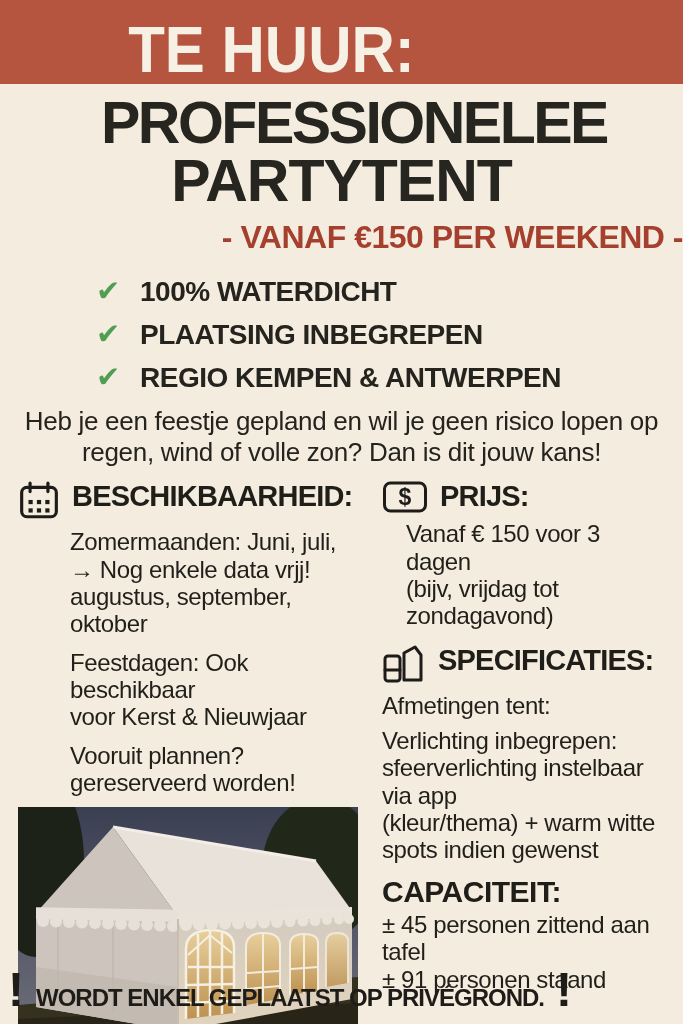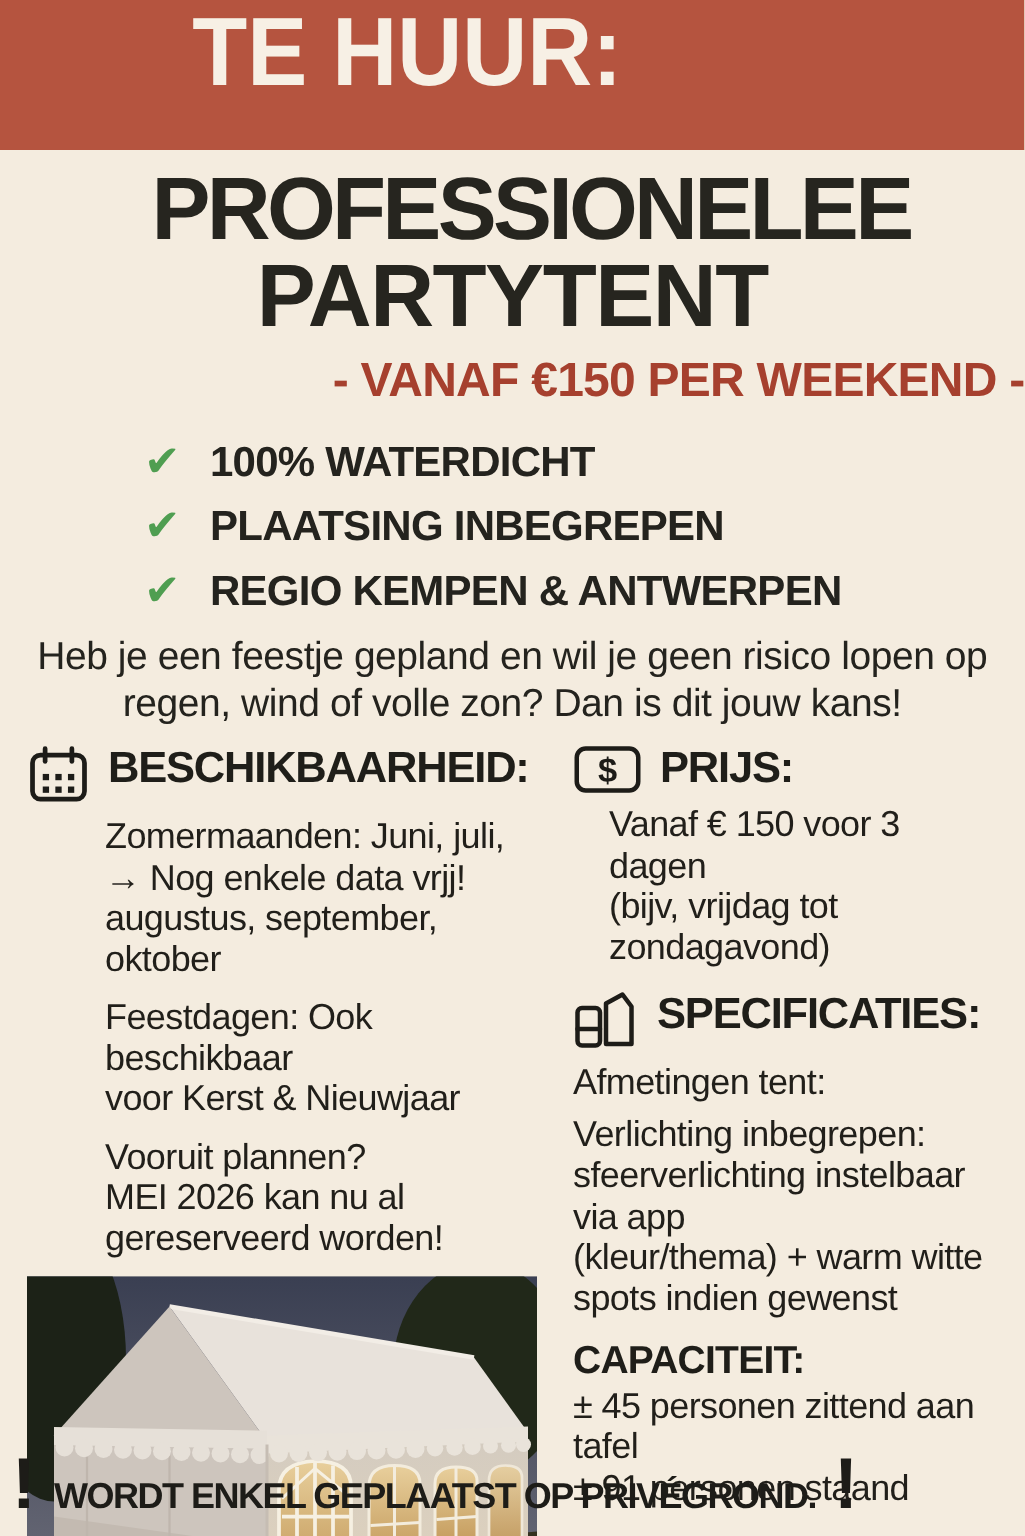--- a/index.html
+++ b/index.html
@@ -3,22 +3,22 @@
 <meta charset="utf-8">
 <style>
   html,body{margin:0;padding:0;}
   body{
     width:683px;height:1024px;position:relative;overflow:hidden;
     background:#f4ecdf;
     font-family:"Liberation Sans", sans-serif;
     color:#24231e;
   }
   .banner{
-    height:100px;background:#b5543f;
-    display:flex;align-items:flex-start;justify-content:center;
+    height:84px;background:#b5543f;
+    display:flex;align-items:flex-end;justify-content:center;
   }
   .banner-title{
     color:#f7f0e5;font-weight:bold;font-size:60px;letter-spacing:0px;
     transform:translateX(-70px) scaleY(1.08);
   }
   .headline{text-align:center;color:#26251f;font-weight:bold;margin-top:10px;}
   .headline-l1{font-size:59px;letter-spacing:-2.5px;line-height:1.0;padding-left:25px;}
   .headline-l2{font-size:59px;letter-spacing:-1px;line-height:0.98;}
   .subtitle{
     text-align:right;color:#a6402e;font-weight:bold;font-size:32px;
@@ -38,21 +38,21 @@
   .columns{display:flex;padding:0 18px;margin-top:12px;}
   .col-left{width:352px;flex:none;}
   .col-right{flex:1;padding-left:12px;}
   .sec-header{display:flex;margin-bottom:6px;}
   .sec-icon{flex:none;margin-right:12px;display:flex;align-items:center;}
   .sec-title{font-size:29px;font-weight:bold;letter-spacing:-0.8px;color:#1f1e19;}
   .body-block{margin-bottom:11px;}
   .line{font-size:24px;line-height:1.14;letter-spacing:-0.4px;white-space:pre-wrap;color:#211f1a;}
   .indent{margin-left:52px;}
   .small-indent{margin-left:24px;}
-  .sub-heading{font-size:26px;font-weight:bold;letter-spacing:-0.5px;margin:4px 0 2px 0;color:#1f1e19;}
+  .sub-heading{font-size:30px;font-weight:bold;letter-spacing:-0.5px;margin:4px 0 2px 0;color:#1f1e19;}
   .photo{
     width:340px;height:224px;margin-top:10px;position:relative;
     background:#454a59;
   }
   .photo svg{display:block;width:100%;height:100%;}
   .footer{
     position:absolute;left:8px;bottom:8px;display:flex;align-items:center;
   }
   .exclaim{
     font-size:48px;font-weight:bold;line-height:0.75;color:#1d1c18;
@@ -122,21 +122,20 @@
       <div class="line">Zomermaanden: Juni, juli,</div>
       <div class="line">→ Nog enkele data vrjj!</div>
       <div class="line">augustus, september, oktober</div>
     </div>
     <div class="body-block indent">
       <div class="line">Feestdagen: Ook beschikbaar</div>
       <div class="line">voor Kerst &amp; Nieuwjaar</div>
     </div>
     <div class="body-block indent">
       <div class="line">Vooruit plannen?</div>
-      <div class="line">MEI 2026 kan nu al</div>
       <div class="line">gereserveerd worden!</div>
     </div>
 
     <div class="photo">
       <svg viewBox="0 0 340 224" preserveAspectRatio="none">
         <defs>
           <linearGradient id="sky" x1="0" y1="0" x2="0" y2="1">
             <stop offset="0" stop-color="#3a3f52"></stop>
             <stop offset="1" stop-color="#6d6e7a"></stop>
           </linearGradient>

